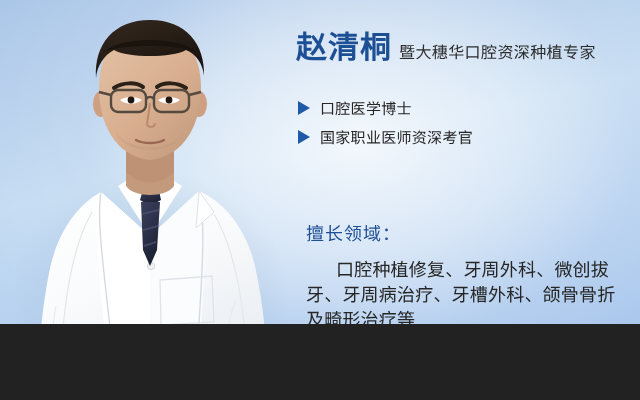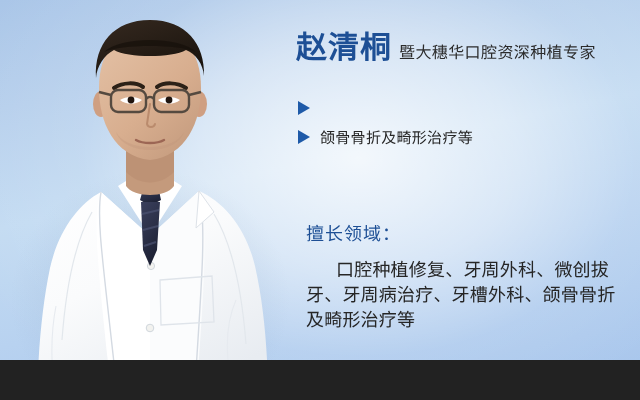--- a/index.html
+++ b/index.html
@@ -4,21 +4,21 @@
 <title>Doctor Profile Banner</title>
 <style>
   html, body {
     margin: 0;
     padding: 0;
     background: #222;
   }
   #banner {
     position: relative;
     width: 640px;
-    height: 360px;
+    height: 324px;
     overflow: hidden;
     font-family: "Liberation Sans", "DejaVu Sans", sans-serif;
     
     background:
       radial-gradient(ellipse 420px 300px at 56% 44%,
         rgba(255,255,255,0.80) 0%,
         rgba(255,255,255,0.45) 38%,
         rgba(255,255,255,0.10) 66%,
         rgba(255,255,255,0.00) 100%),
       linear-gradient(168deg,
@@ -256,24 +256,25 @@
 
   <div class="content">
 
     <div class="title-row">
       <span class="doc-name">赵清桐</span><span class="doc-subtitle">暨大穗华口腔资深种植专家</span>
     </div>
 
     <ul class="credentials">
       <li>
         <span class="tri-icon"></span>
+        <span class="cred-label">口腔医学博士</span>
       </li>
       <li>
         <span class="tri-icon"></span>
-        <span class="cred-label">颌骨骨折及畸形治疗等</span>
+        <span class="cred-label">国家职业医师资深考官</span>
       </li>
     </ul>
 
     <div class="specialty">
       <div class="specialty-heading">擅长领域：</div>
       <div class="specialty-body">口腔种植修复、牙周外科、微创拔牙、牙周病治疗、牙槽外科、颌骨骨折及畸形治疗等</div>
     </div>
 
   </div>
 </div>

